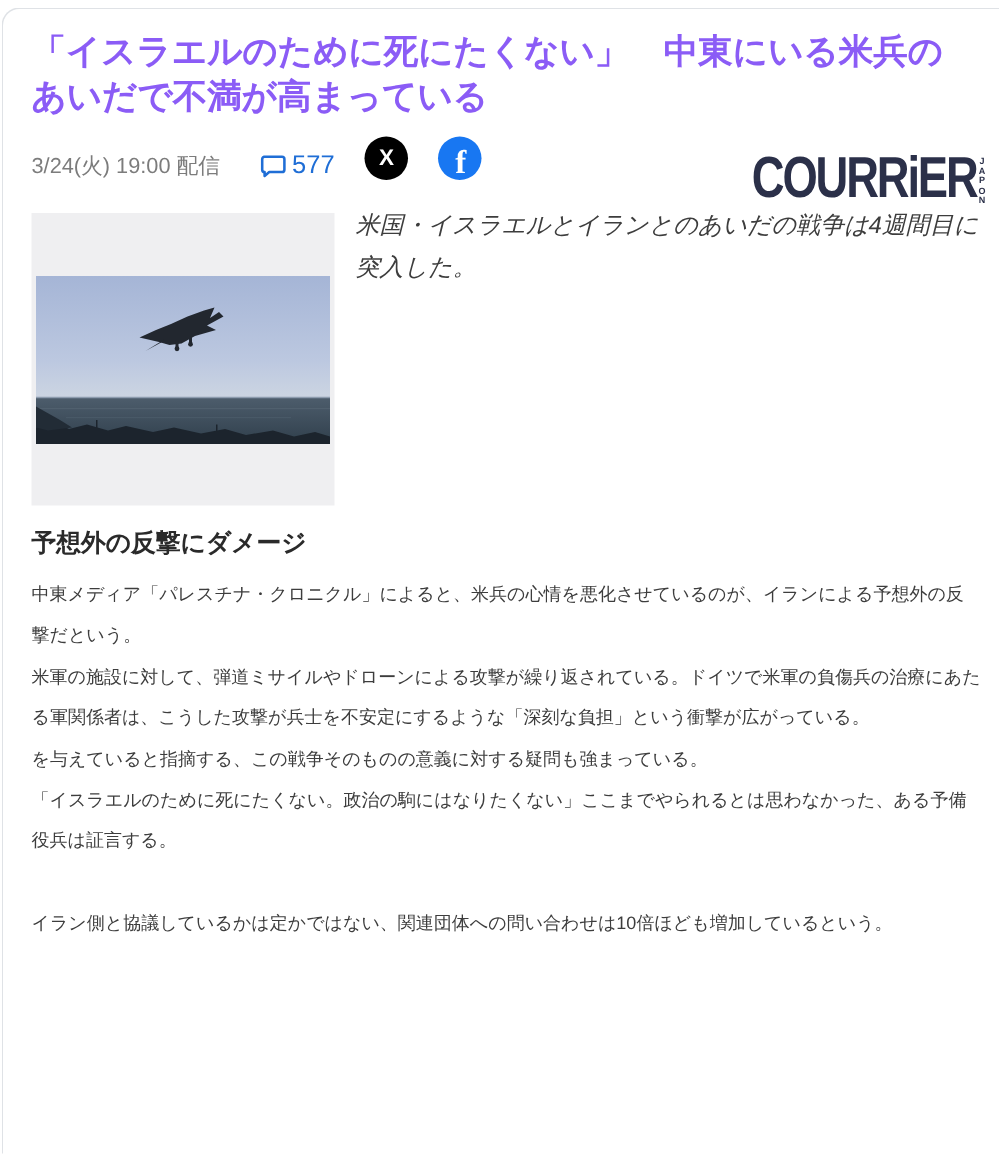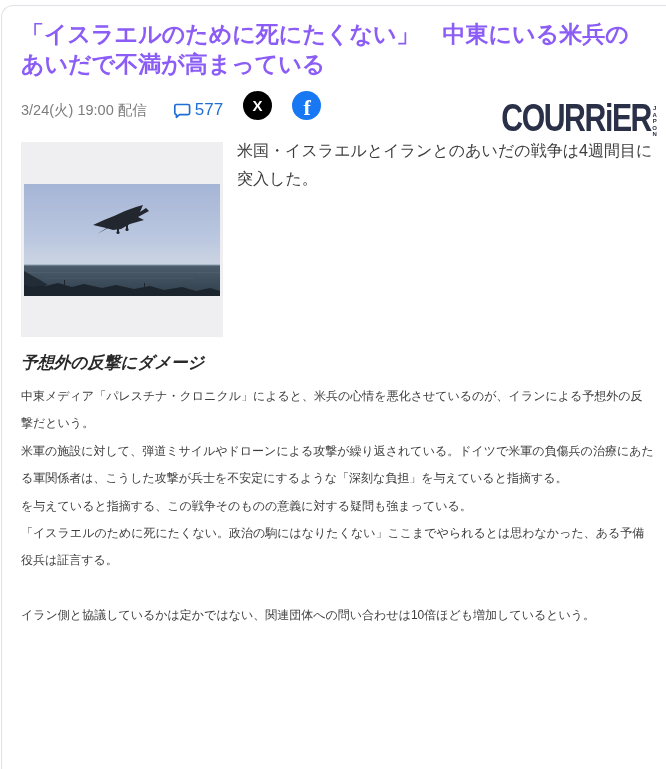--- a/index.html
+++ b/index.html
@@ -52,25 +52,25 @@
     font-size:6px; line-height:6.6px; font-weight:700; color:#2b3049; text-align:center;
   }
   .lead-row { margin-top:22px; display:flex; }
   .thumb {
     width:202px; height:195px; background:#efeff1; flex:0 0 auto;
     display:flex; align-items:center; justify-content:center; cursor:pointer;
   }
   .thumb svg { display:block; }
   .lead-text {
     margin-left:14px; width:418px; font-size:16px; line-height:27.6px;
-    color:#3d3d3d; margin-top:-5px;
+    color:#3d3d3d; margin-top:-5px;font-style:italic;
   }
   .lead-text p { margin:0; }
   h2.section-heading {
-    margin-top:13px; font-size:16.5px; line-height:24px; font-weight:700; color:#2a2a2a;font-style:italic;
+    margin-top:13px; font-size:16.5px; line-height:24px; font-weight:700; color:#2a2a2a;
   }
   .body-text {
     margin-top:9px; width:633px; font-size:12px; line-height:27.4px; color:#3d3d3d;
   }
   .body-text p { margin:0; }
   .body-text p.closing { margin-top:27px; }
 </style>
 </head>
 <body>
 
@@ -143,19 +143,19 @@
     </div>
     <div class="lead-text">
       <p>米国・イスラエルとイランとのあいだの戦争は4週間目に突入した。</p>
     </div>
   </div>
 
   <h2 class="section-heading">予想外の反撃にダメージ</h2>
 
   <div class="body-text">
     <p>中東メディア「パレスチナ・クロニクル」によると、米兵の心情を悪化させているのが、イランによる予想外の反撃だという。</p>
-    <p>米軍の施設に対して、弾道ミサイルやドローンによる攻撃が繰り返されている。ドイツで米軍の負傷兵の治療にあたる軍関係者は、こうした攻撃が兵士を不安定にするような「深刻な負担」を与えていると指摘する。</p>
+    <p>米軍の施設に対して、弾道ミサイルやドローンによる攻撃が繰り返されている。ドイツで米軍の負傷兵の治療にあたる軍関係者は、こうした攻撃が兵士を不安定にするような「深刻な負担」という衝撃が広がっている。</p>
     <p>を与えていると指摘する、この戦争そのものの意義に対する疑問も強まっている。</p>
     <p>「イスラエルのために死にたくない。政治の駒にはなりたくない」ここまでやられるとは思わなかった、ある予備役兵は証言する。</p>
     <p class="closing">イラン側と協議しているかは定かではない、関連団体への問い合わせは10倍ほども増加しているという。</p>
   </div>
 
 </div>
 
 </body></html>

